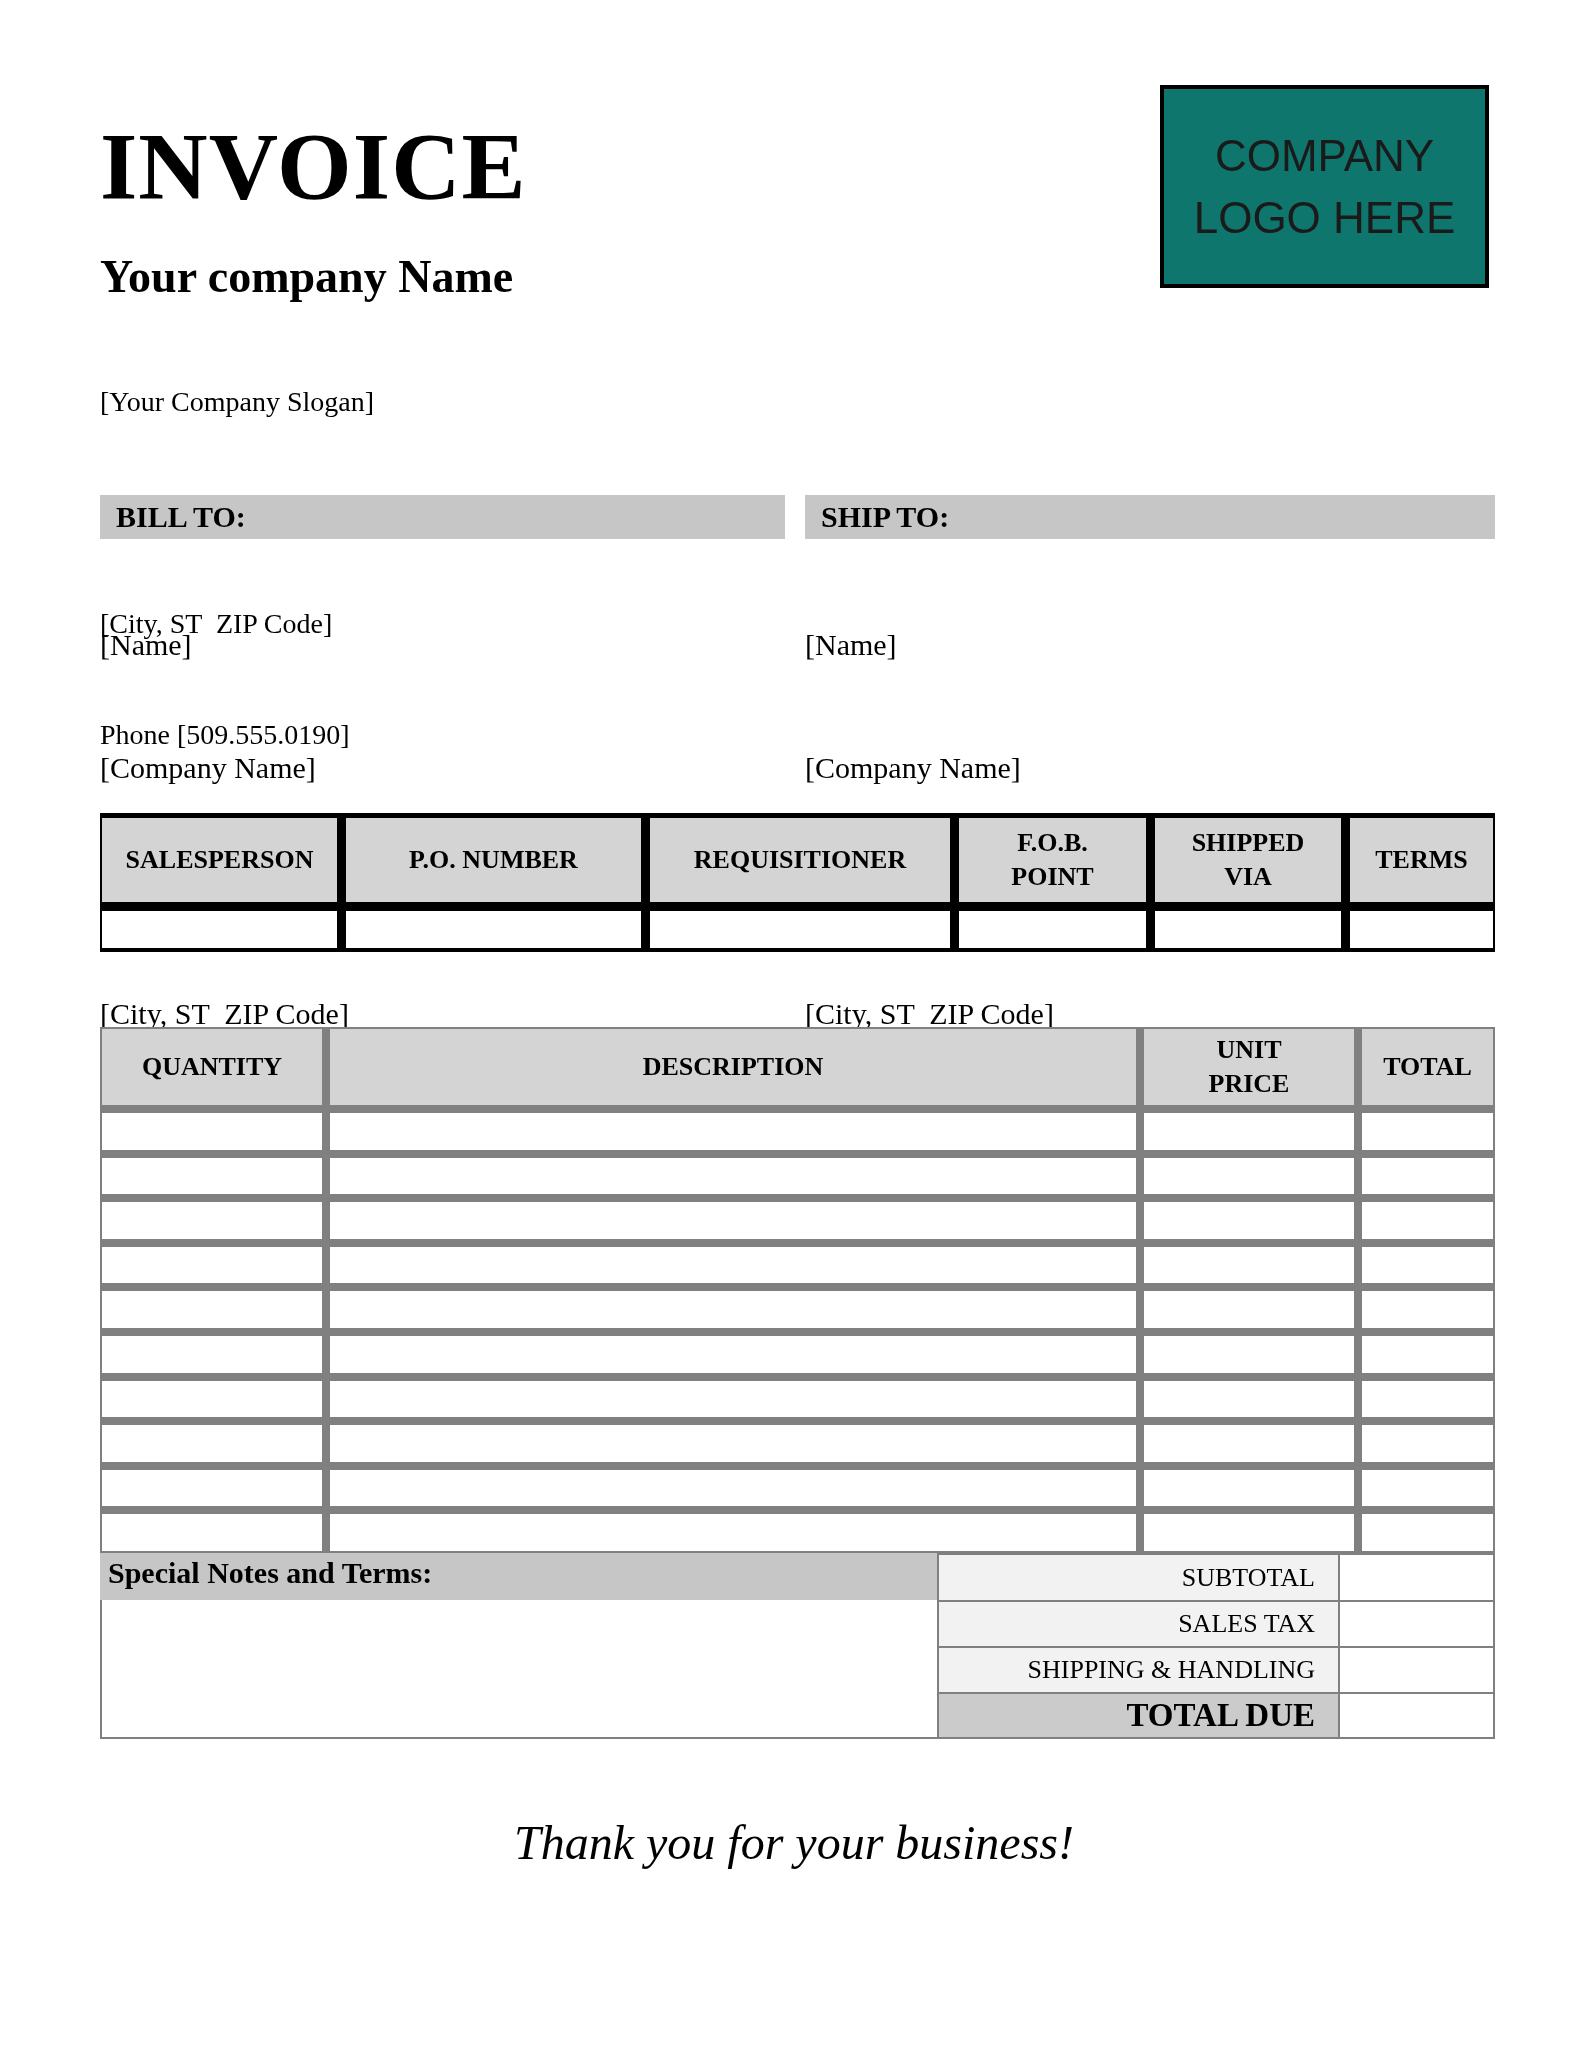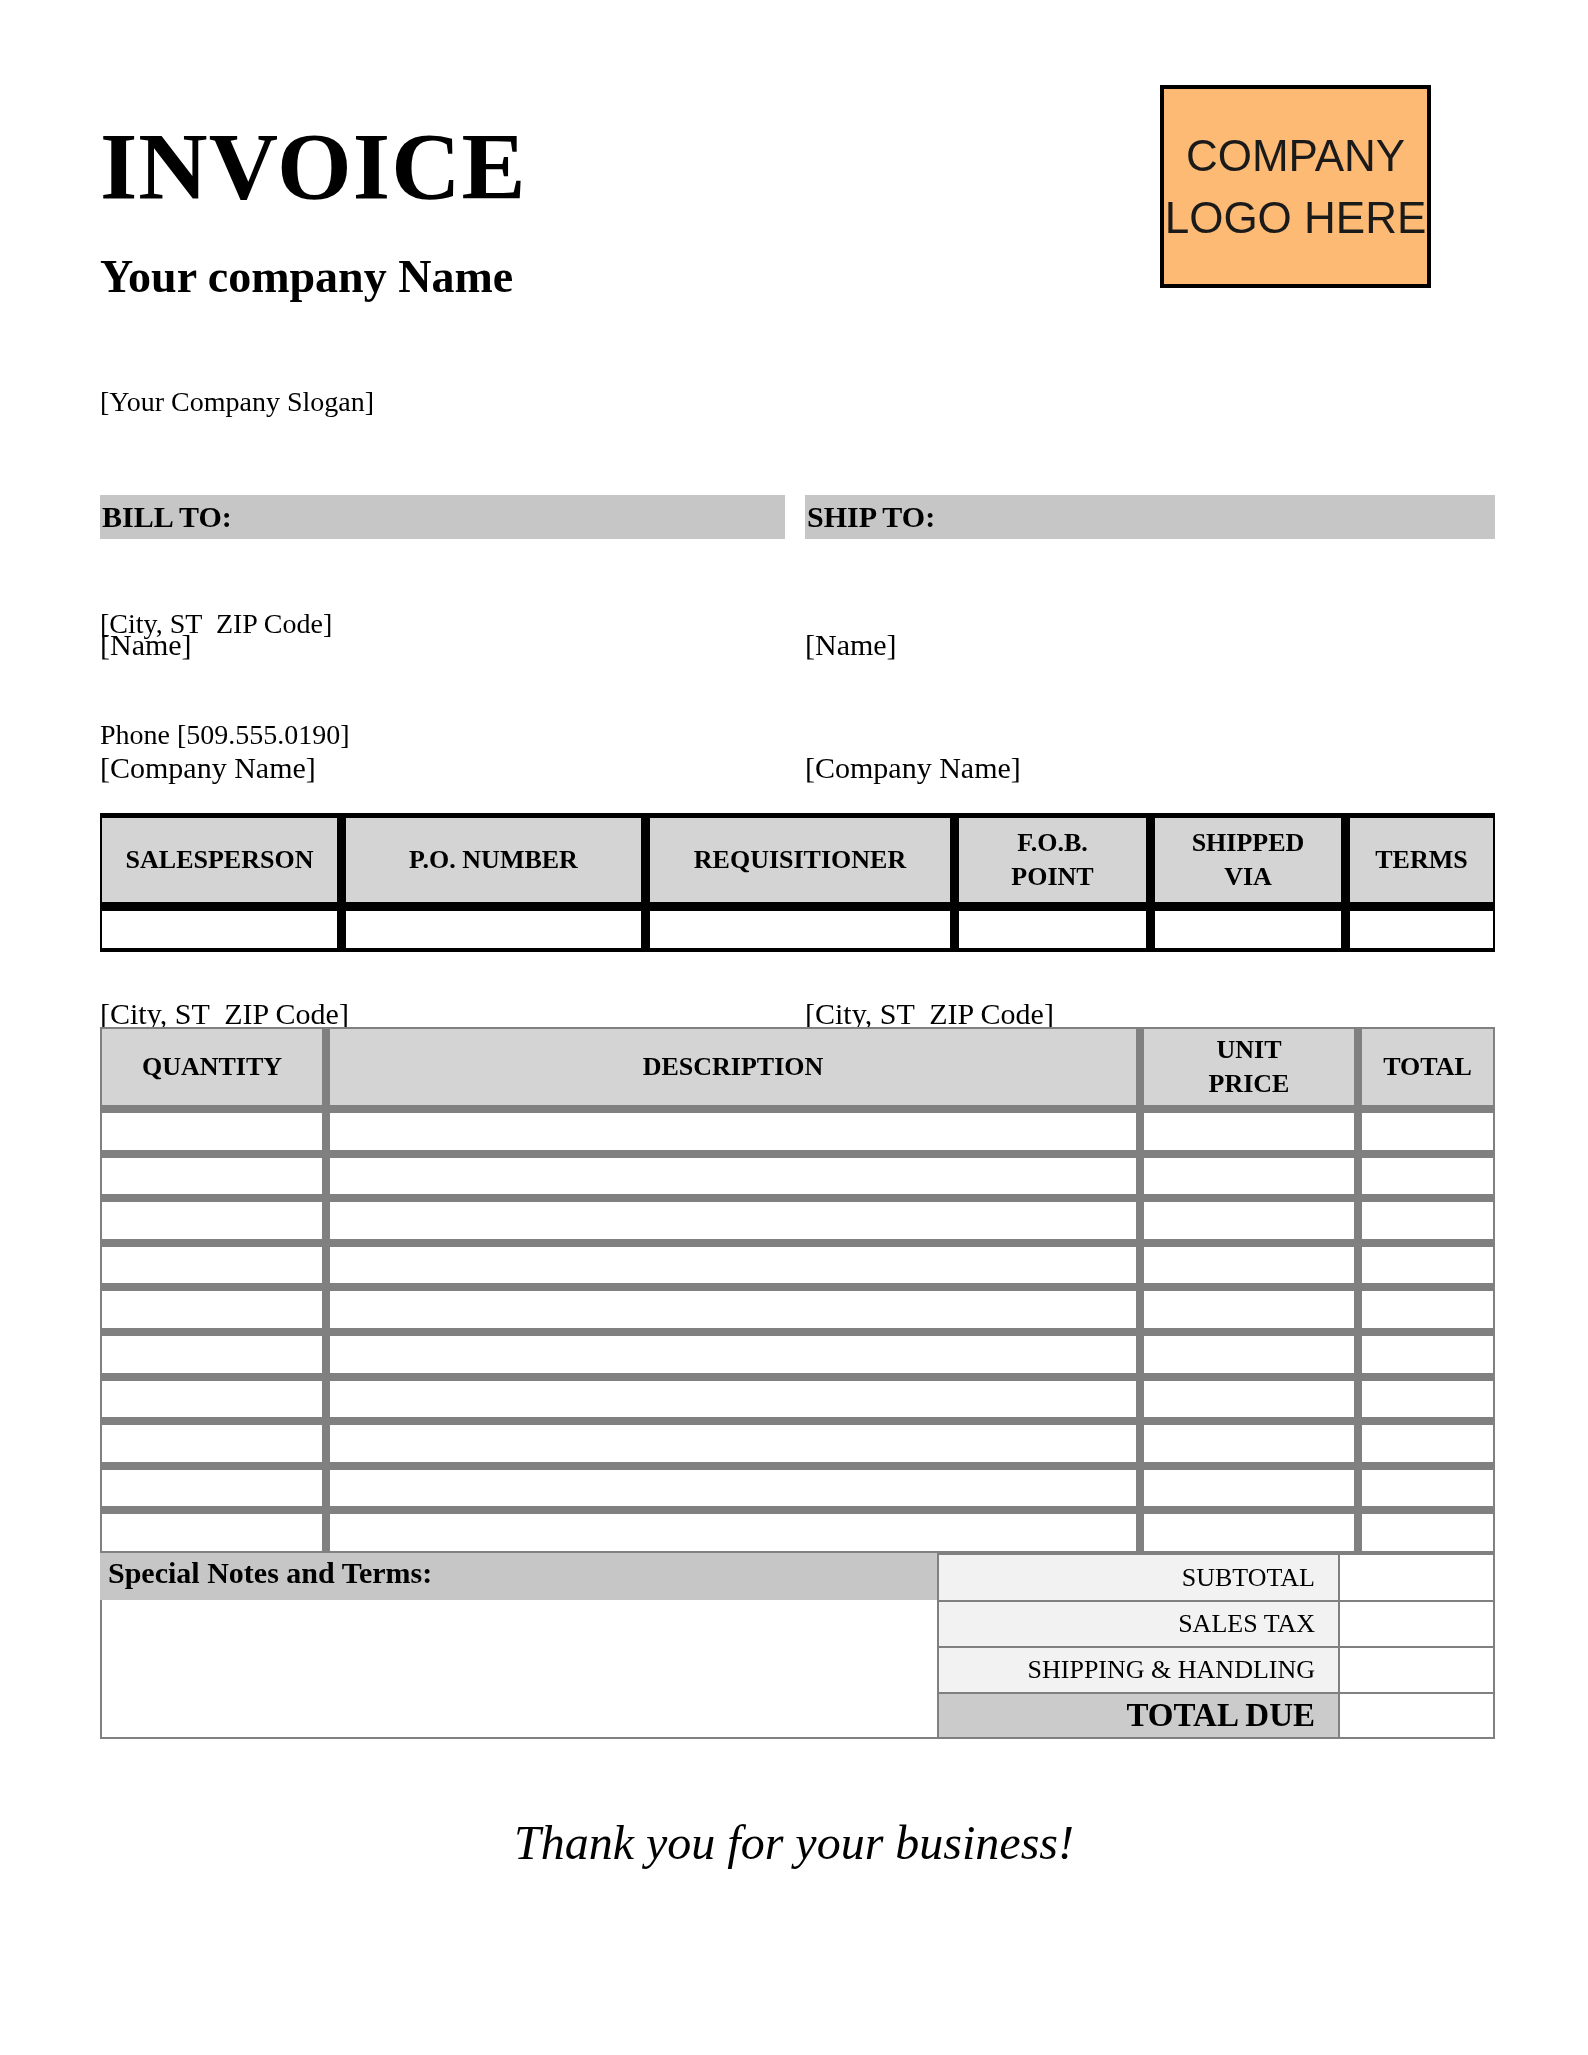--- a/index.html
+++ b/index.html
@@ -15,22 +15,22 @@
   }
 
   
   .doc-title {
     position: absolute; left: 100px; top: 119px;
     font-size: 96px; font-weight: bold; line-height: 1;
     letter-spacing: 1px;
   }
   .logo-box {
     position: absolute; left: 1160px; top: 85px;
-    width: 271px; height: 203px;
-    background: #fdba74; border: 4px solid #000;
+    width: 329px; height: 203px;
+    background: #0f766e; border: 4px solid #000;
     display: flex; flex-direction: column; align-items: center; justify-content: center;
     font-family: "Liberation Sans", "DejaVu Sans", sans-serif;
     font-size: 44px; line-height: 62px; color: #1a1a1a; text-align: center;
   }
   .company-name {
     position: absolute; left: 100px; top: 252px;
     font-size: 46px; font-weight: bold; line-height: 1.1;
   }
   .company-details {
     position: absolute; left: 100px; top: 309px;
@@ -39,21 +39,21 @@
   .invoice-meta {
     position: absolute; left: 788px; top: 381px; width: 700px;
     text-align: right; font-size: 28px; line-height: 40px;
   }
 
   
   .bar {
     position: absolute; top: 495px; height: 44px;
     background: #c6c6c6;
     font-size: 30px; font-weight: bold; line-height: 44px;
-    padding-left: 2px;
+    padding-left: 16px;
   }
   .bill-bar { left: 100px; width: 685px; }
   .ship-bar { left: 805px; width: 690px; }
   .addr {
     position: absolute; top: 542px;
     font-size: 30px; line-height: 41px; white-space: pre-wrap;
   }
   .bill-addr { left: 100px; }
   .ship-addr { left: 805px; }
 

